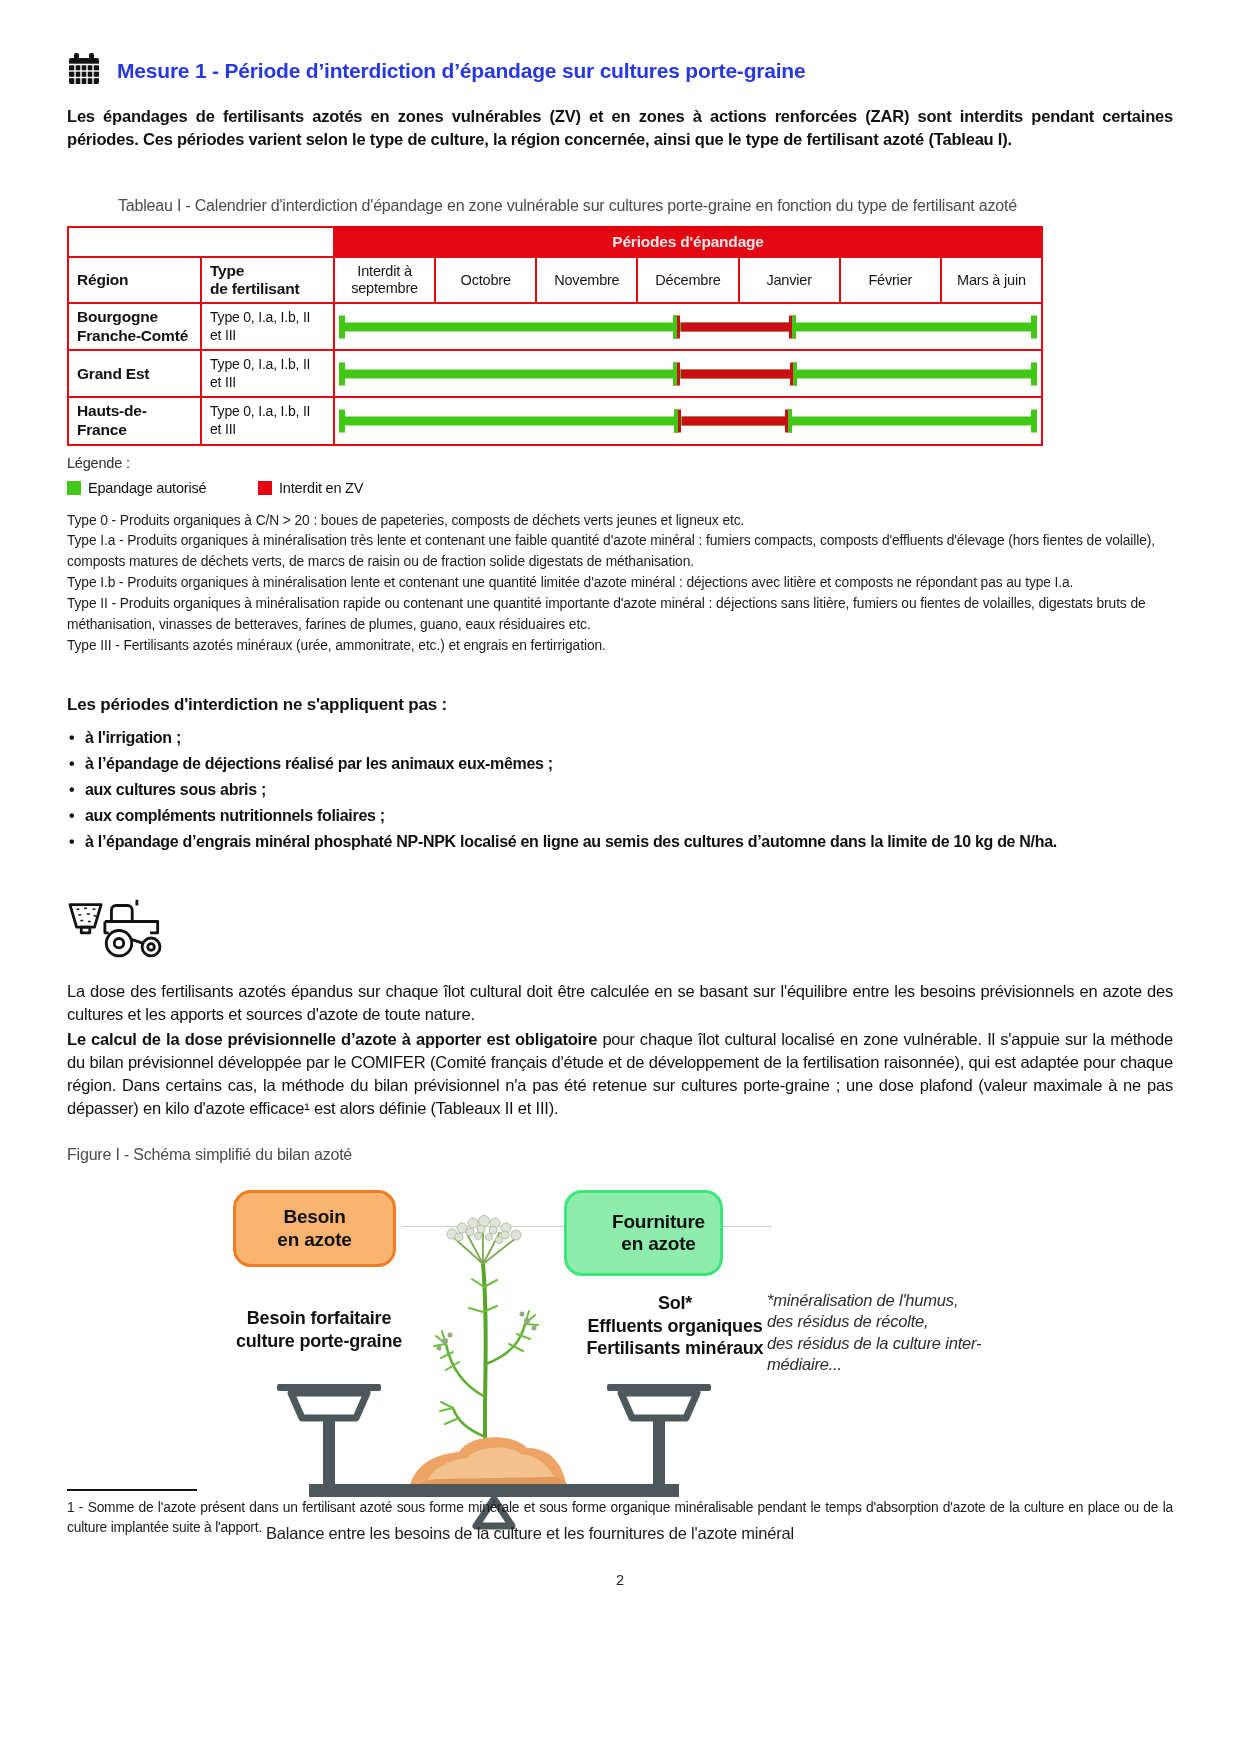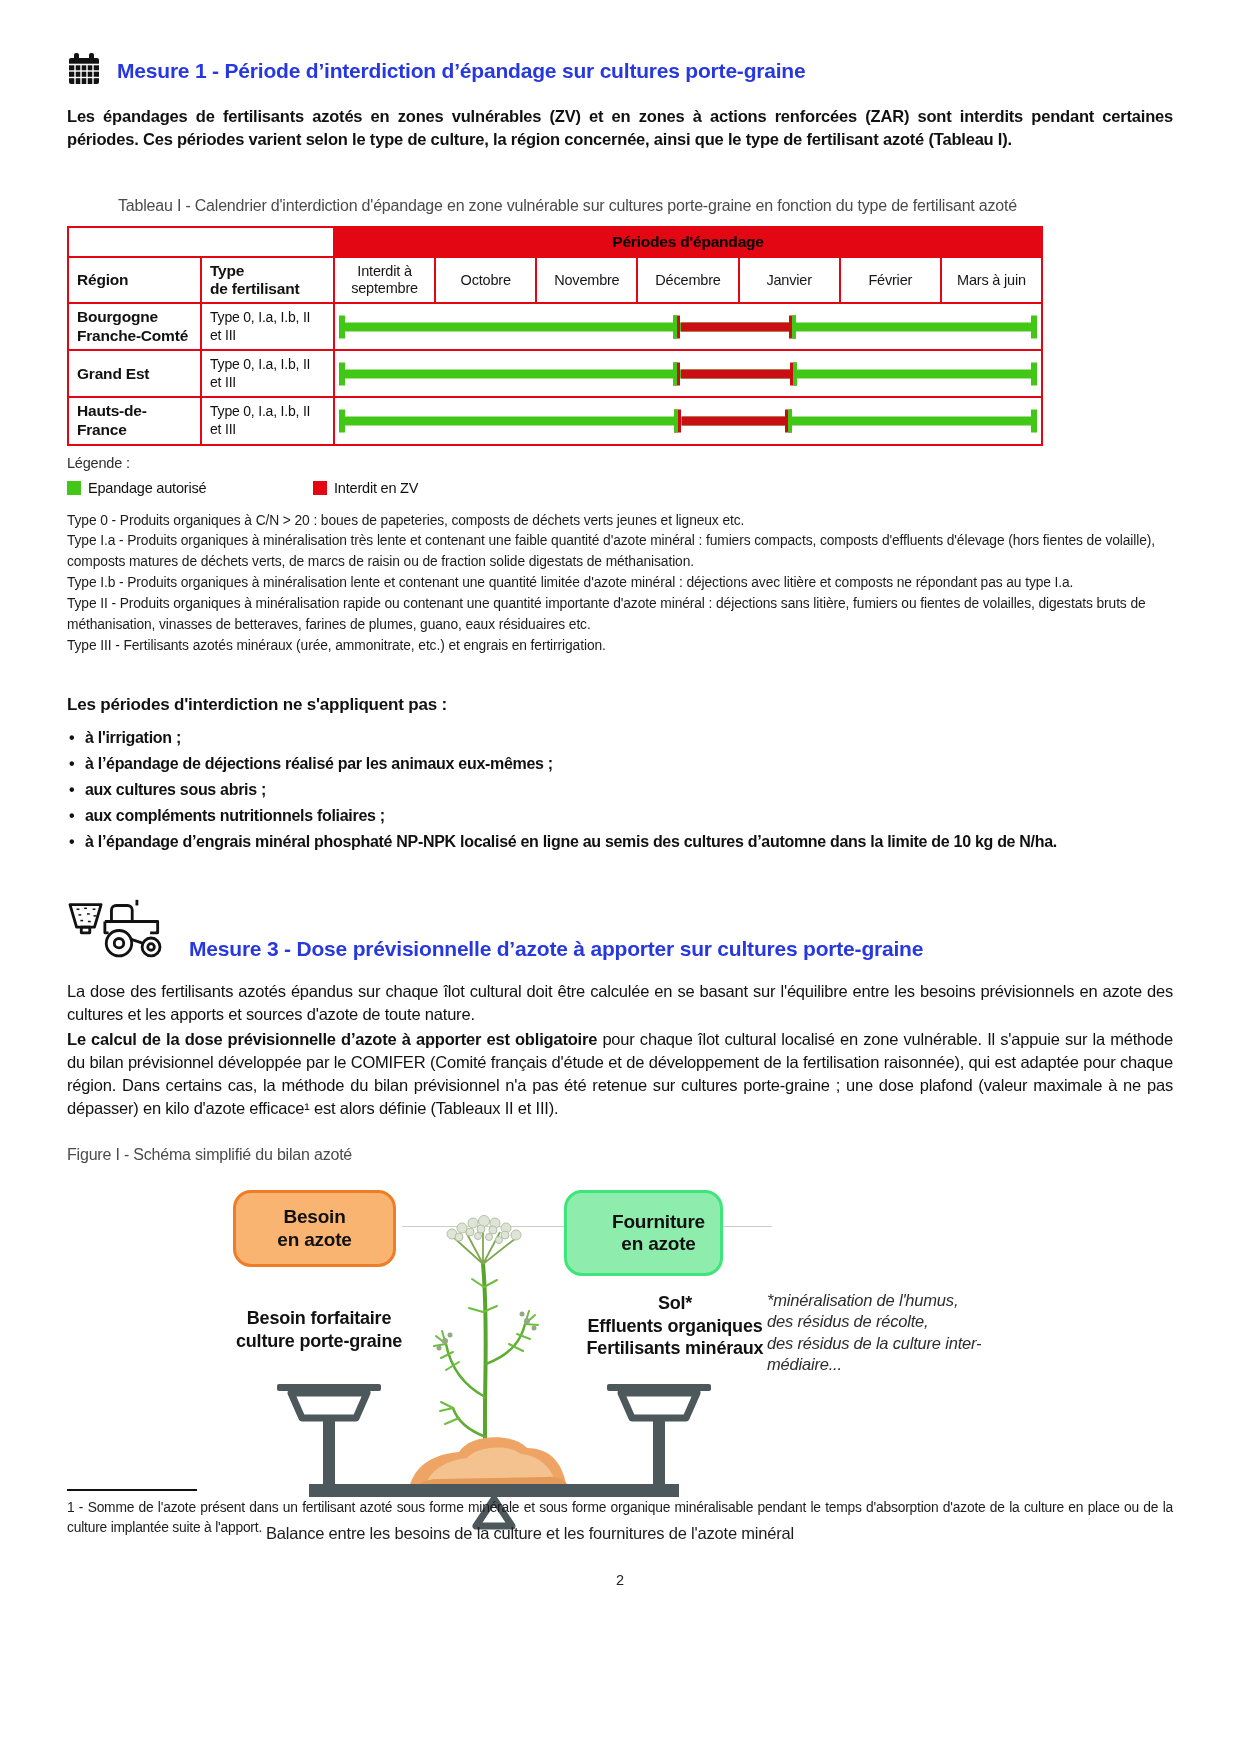--- a/index.html
+++ b/index.html
@@ -47,21 +47,21 @@
   .tbl-caption{
     margin-top:44px;font-size:16px;color:var(--caption-gray);
     line-height:1.35;max-width:950px;text-align:right;
   }
   table.cal{
     margin-top:10px;width:976px;border-collapse:collapse;table-layout:fixed;
   }
   table.cal td{border:2px solid var(--table-red);vertical-align:middle;}
   td.nob{border:none;background:#fff;}
   td.banner{
-    background:var(--table-red);color:#000000;font-weight:700;font-size:15.5px;
+    background:var(--table-red);color:#e5e5e5;font-weight:700;font-size:15.5px;
     text-align:center;padding:5px 0;border:2px solid var(--table-red);
   }
   tr.head-row td{height:46px;}
   td.region-h,td.type-h{font-weight:700;font-size:15.5px;padding:4px 8px;line-height:1.15;}
   td.month-h{font-size:14.5px;text-align:center;padding:2px 2px;line-height:1.15;color:#161616;}
   tr.data-row td{height:47px;}
   td.region-c{font-weight:700;font-size:15.5px;padding:4px 8px;line-height:1.2;}
   td.type-c{font-size:14px;padding:4px 8px;line-height:1.25;}
   td.timeline{position:relative;padding:0;}
   .pre{white-space:pre-line;border-radius:18px;}
@@ -75,21 +75,21 @@
   .cap-g.start{left:4px;}
   .cap-g.end{right:4px;}
   .cap-r{width:7px;background:var(--bar-red);}
   .cap-r.start{border-left:4px solid var(--bar-green);}
   .cap-r.end{border-right:4px solid var(--bar-green);}
 
   
   .legend-title{margin-top:9px;font-size:14.5px;color:#303030;}
   .legend-row{margin-top:9px;display:flex;align-items:center;}
   .legend-item{display:flex;align-items:center;gap:7px;font-size:14.5px;}
-  .legend-item.first{width:246px;}
+  .legend-item.first{width:191px;}
   .swatch{width:14px;height:14px;display:inline-block;}
   .swatch.green{background:var(--bar-green);}
   .swatch.red{background:var(--table-red);}
   .typedefs{margin-top:15px;font-size:13.8px;line-height:1.52;color:#1c1c1c;letter-spacing:-0.1px;}
 
   
   .exceptions-title{margin-top:38px;font-size:17px;font-weight:700;}
   ul.exceptions{margin-top:10px;list-style:none;}
   ul.exceptions li{
     font-size:16px;font-weight:700;line-height:1.62;padding-left:18px;position:relative;
@@ -287,21 +287,20 @@
           <path d="M40,26 h56 v12 h-8"></path>
           <path d="M40,26 v12 h4"></path>
           <line x1="74" y1="9" x2="74" y2="3"></line>
           <circle cx="55" cy="49" r="13.5"></circle>
           <circle cx="55" cy="49" r="5"></circle>
           <circle cx="89" cy="53" r="9.5"></circle>
           <circle cx="89" cy="53" r="3.5"></circle>
           <line x1="68" y1="45" x2="80" y2="49"></line>
         </svg>
       </span>
-      <h1>Mesure 3 - Dose prévisionnelle d’azote à apporter sur cultures porte-graine</h1>
     </div>
 
     <p class="m3-para">La dose des fertilisants azotés épandus sur chaque îlot cultural doit être calculée en se basant sur l'équilibre entre les besoins prévisionnels en azote des cultures et les apports et sources d'azote de toute nature.</p>
     <p class="m3-para" style="margin-top:2px;"><span class="b">Le calcul de la dose prévisionnelle d’azote à apporter est obligatoire</span><span> pour chaque îlot cultural localisé en zone vulnérable. Il s'appuie sur la méthode du bilan prévisionnel développée par le COMIFER (Comité français d'étude et de développement de la fertilisation raisonnée), qui est adaptée pour chaque région. Dans certains cas, la méthode du bilan prévisionnel n'a pas été retenue sur cultures porte-graine ; une dose plafond (valeur maximale à ne pas dépasser) en kilo d'azote efficace¹ est alors définie (Tableaux II et III).</span></p>
 
     <p class="fig-caption">Figure I - Schéma simplifié du bilan azoté</p>
 
     <div class="figure">
       <div class="connector"></div>
 

